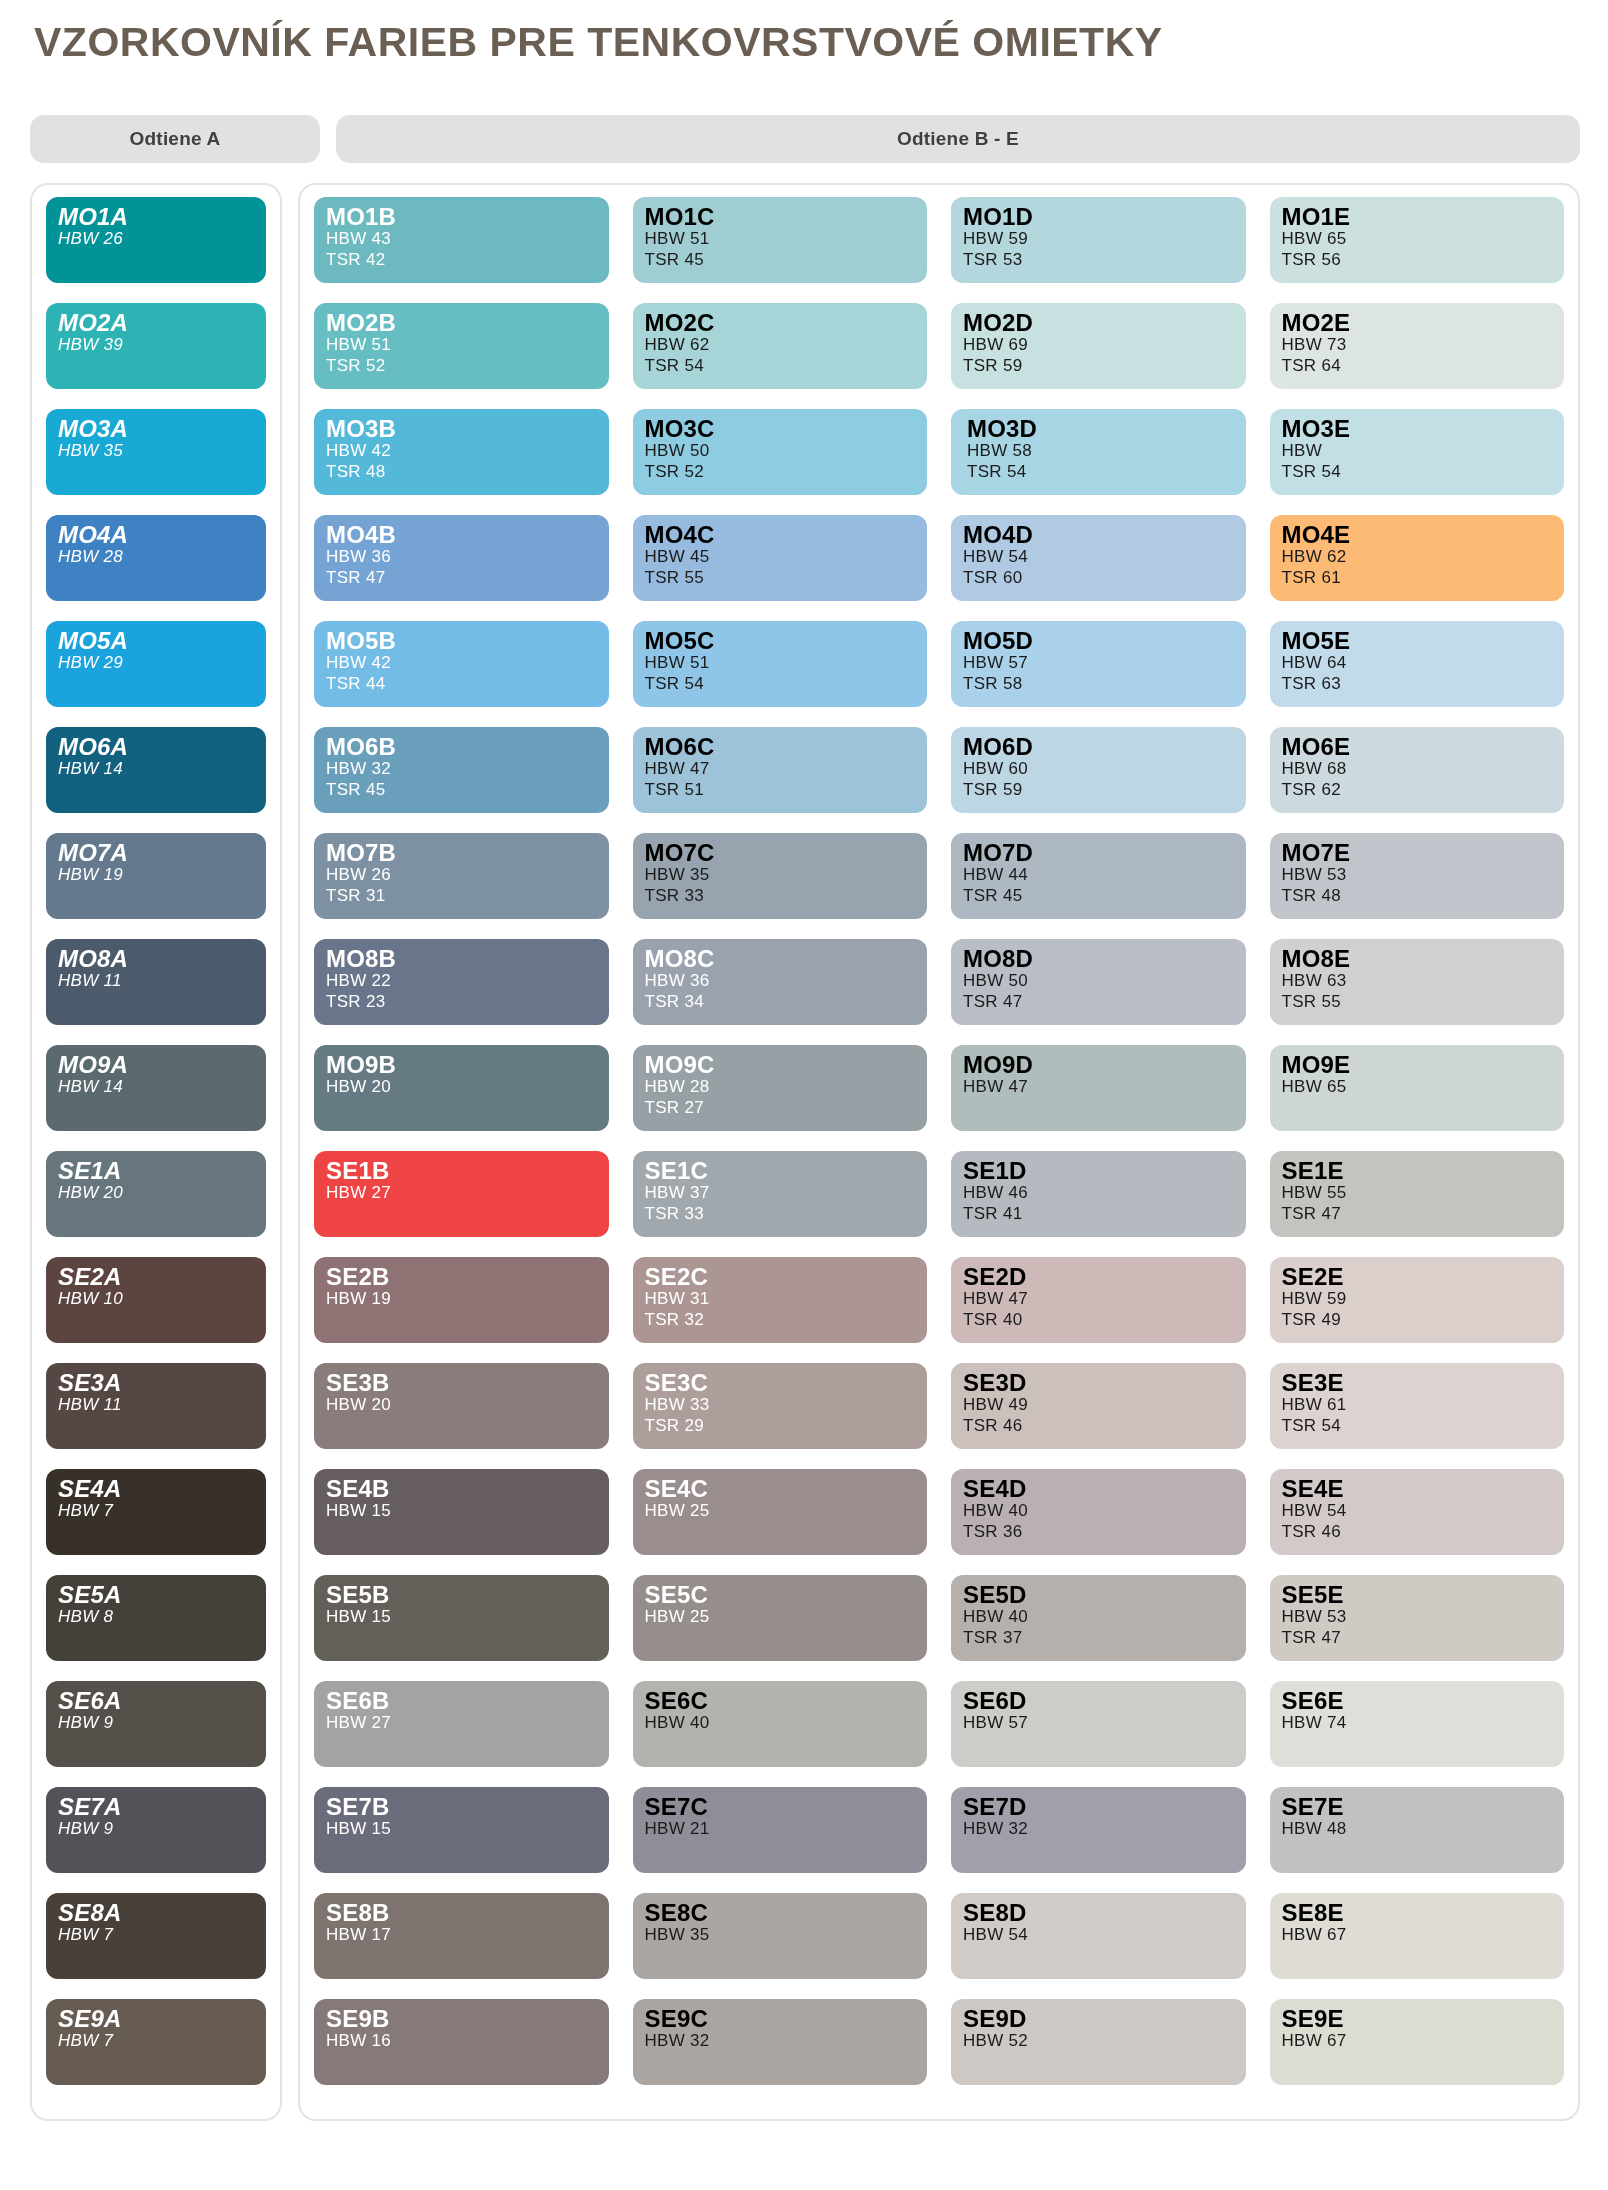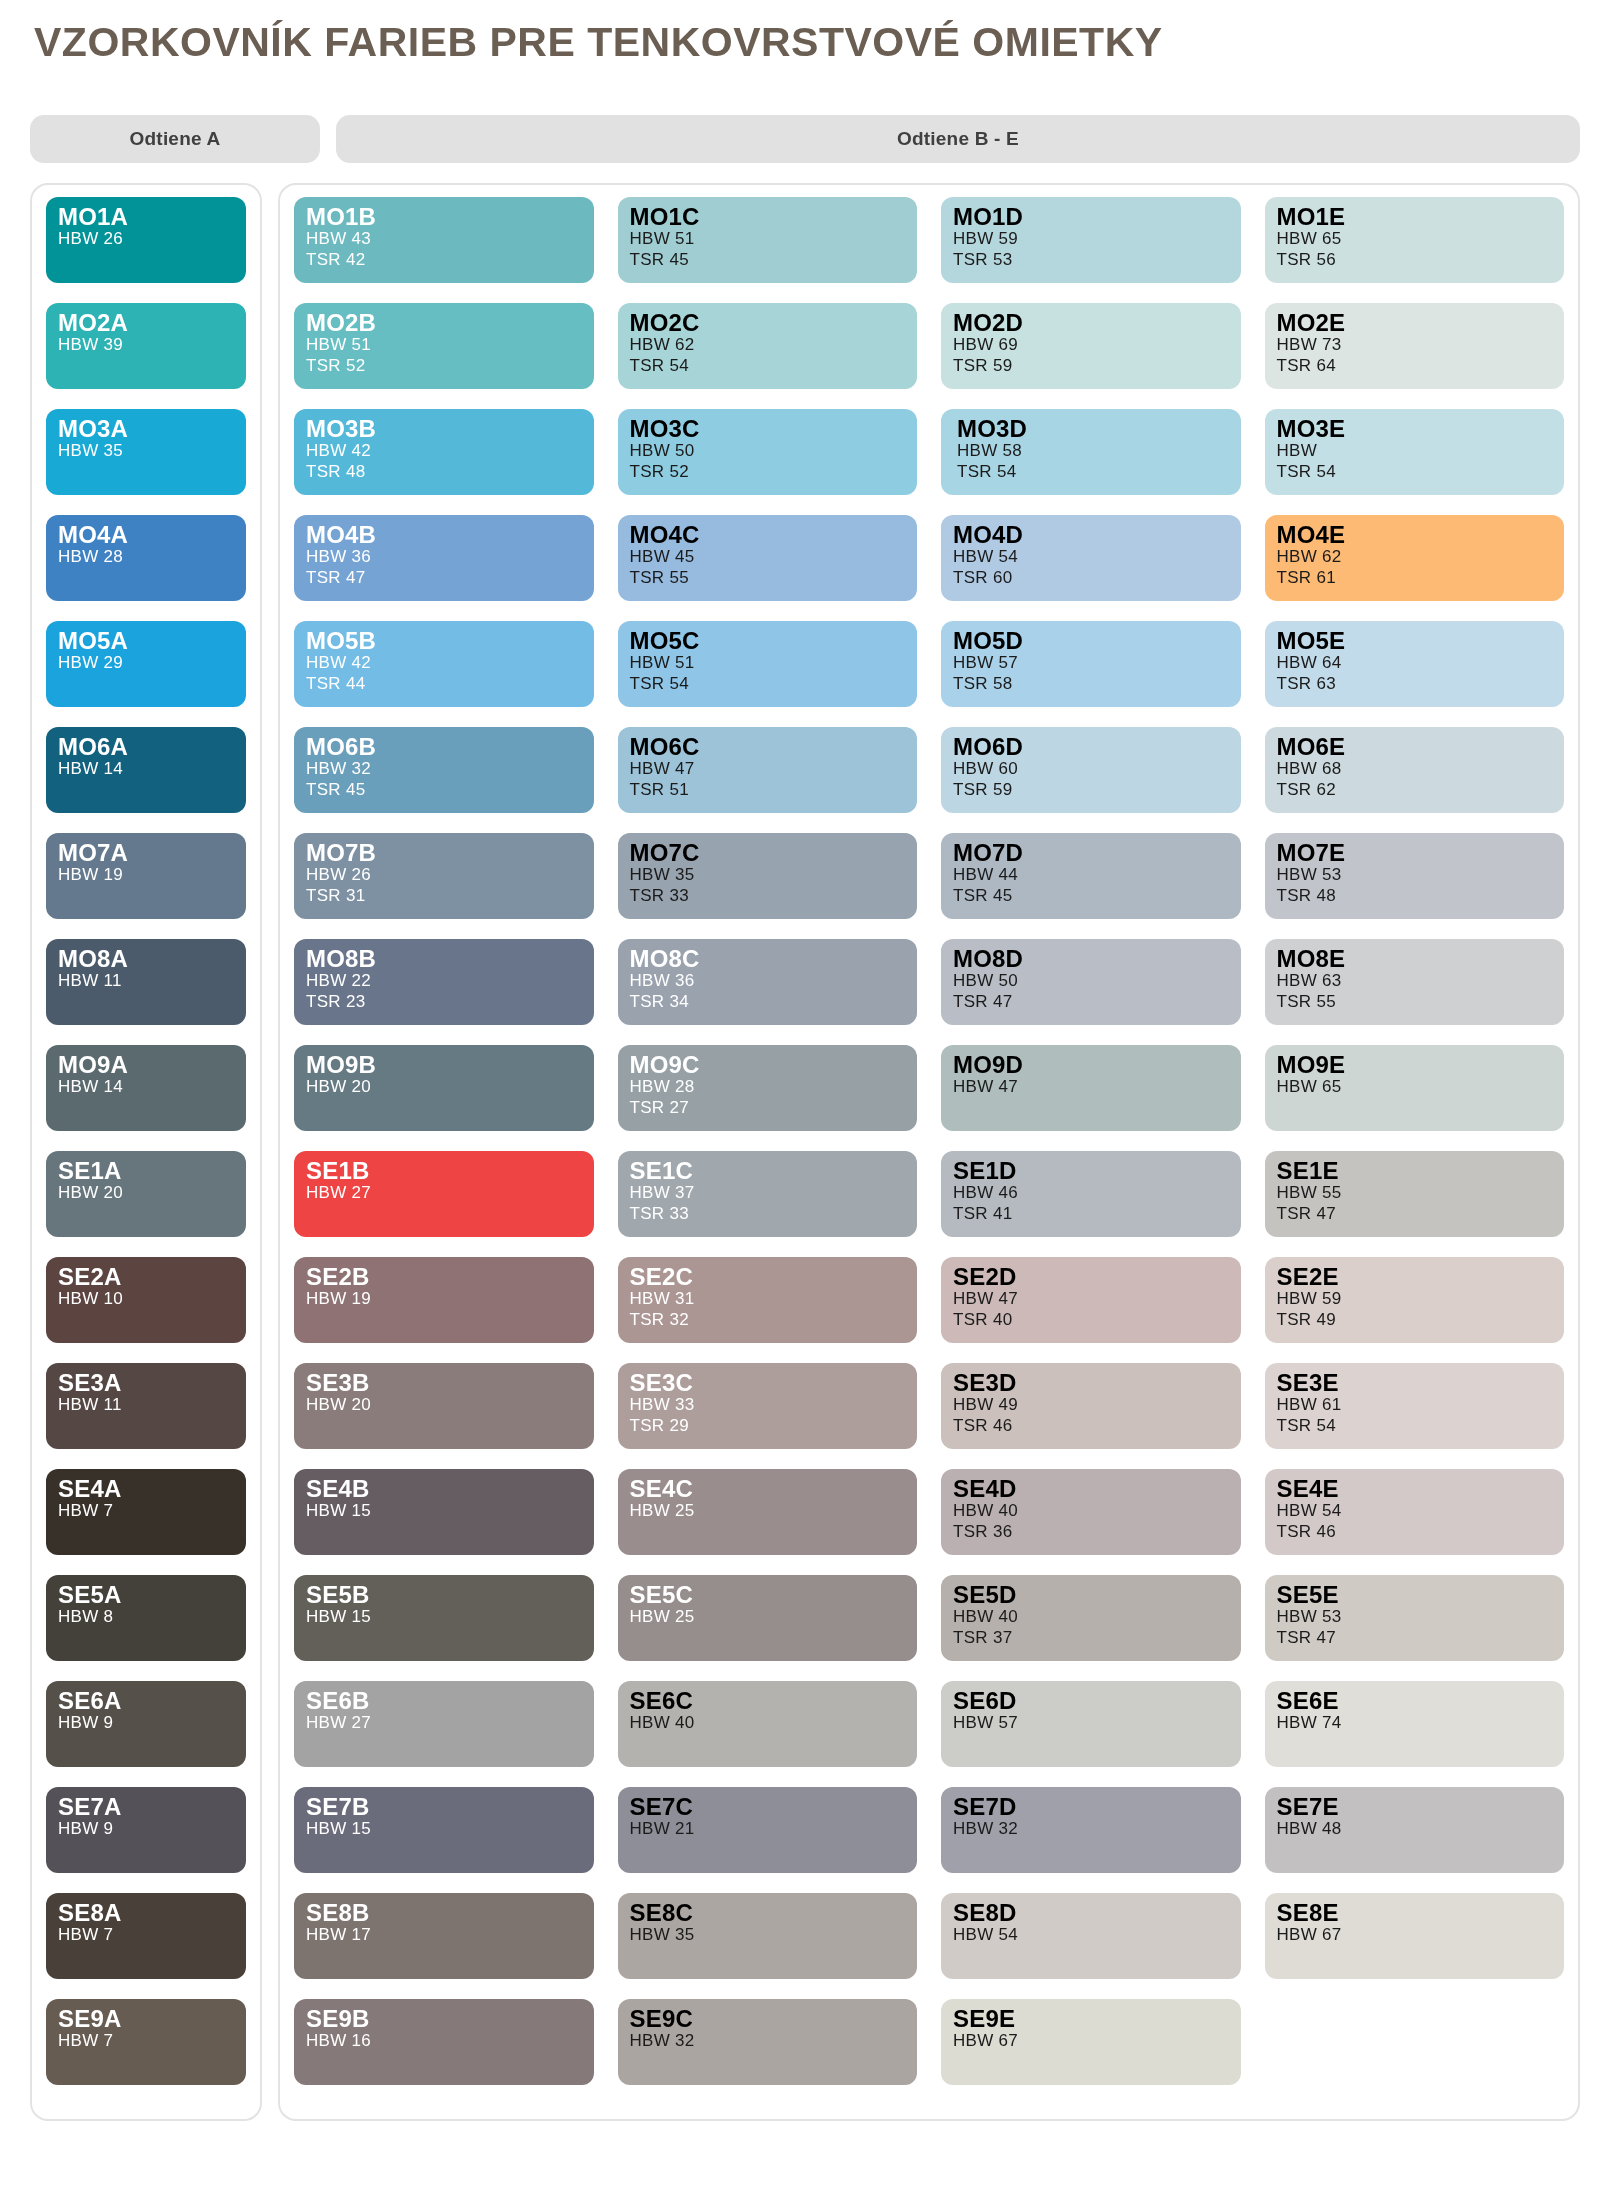--- a/index.html
+++ b/index.html
@@ -63,21 +63,21 @@
     padding-left: 2px;
     height: 1938px;
   }
 
   .panel {
     border: 2px solid #e4e3e3;
     border-radius: 18px;
     padding: 12px 14px 14px 14px;
   }
 
-  .panel-a { width: 232px; }
+  .panel-a { width: 252px; font-style: italic; }
   .panel-be { flex: 1; }
 
   .grid {
     display: grid;
     row-gap: 0px;
     height: 100%;
   }
 
   .grid-a { grid-template-columns: 1fr; }
   .grid-be { grid-template-columns: repeat(4, 1fr); column-gap: 24px; }
@@ -750,20 +750,27 @@
             </div>
           </div>
           <div class="swatch-cell">
             <div class="swatch t-dark" style="background: rgb(171, 165, 162);">
               <div class="sw-code">SE9C</div>
               <div class="sw-line">HBW 32</div>
               <div class="sw-line empty">&nbsp;</div>
             </div>
           </div>
           <div class="swatch-cell">
+            <div class="swatch t-dark" style="background: rgb(205, 200, 195);">
+              <div class="sw-code">SE9D</div>
+              <div class="sw-line">HBW 52</div>
+              <div class="sw-line empty">&nbsp;</div>
+            </div>
+          </div>
+          <div class="swatch-cell">
             <div class="swatch t-dark" style="background: rgb(221, 220, 211);">
               <div class="sw-code">SE9E</div>
               <div class="sw-line">HBW 67</div>
               <div class="sw-line empty">&nbsp;</div>
             </div>
           </div>
         </div>
     </div>
   </div>
 

